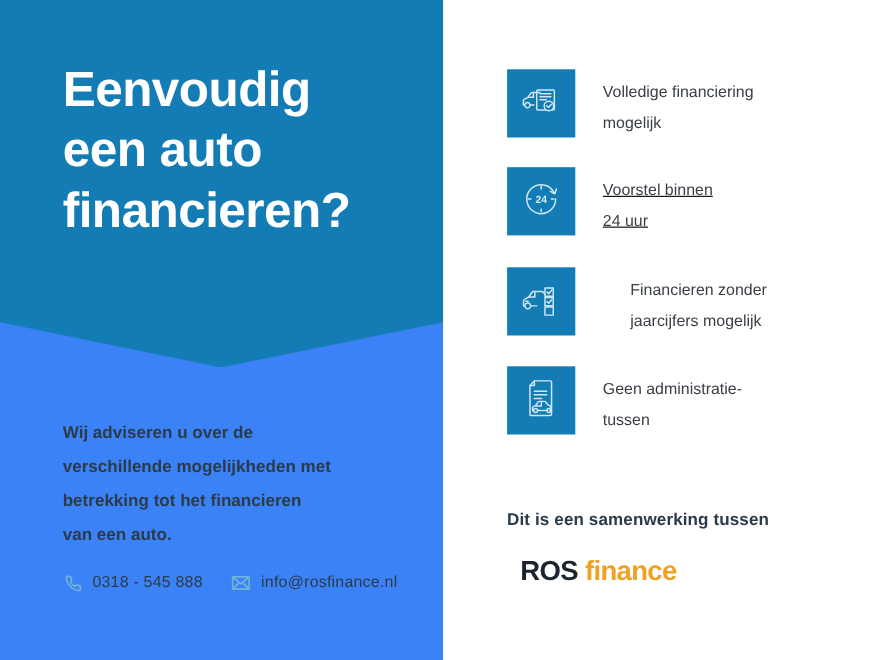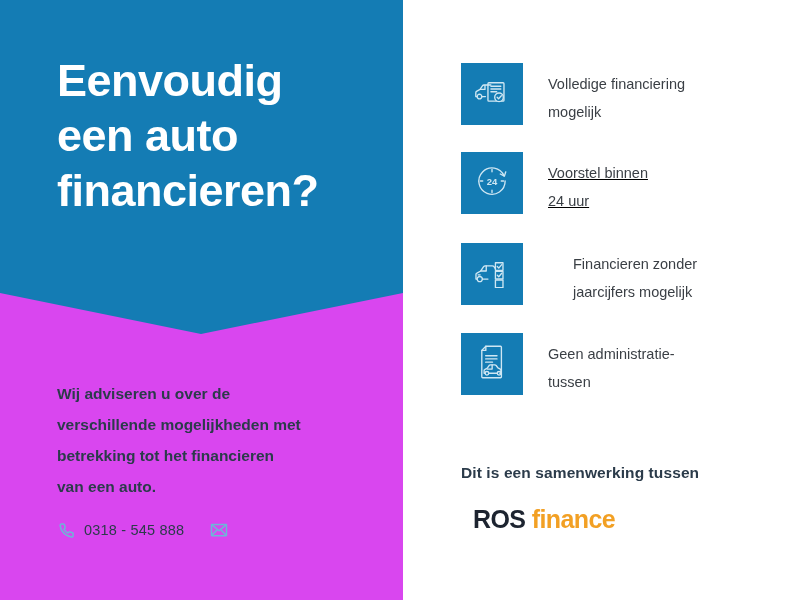--- a/index.html
+++ b/index.html
@@ -3,21 +3,21 @@
 <meta charset="utf-8">
 <style>
   html,body{margin:0;padding:0;}
   body{
     width:800px;height:600px;overflow:hidden;background:#ffffff;
     font-family:"Liberation Sans","DejaVu Sans",sans-serif;
   }
   #root{position:relative;width:800px;height:600px;background:#ffffff;}
 
   
-  .left-col{position:absolute;left:0;top:0;width:403px;height:600px;background:#d946ef;overflow:hidden;}
+  .left-col{position:absolute;left:0;top:0;width:403px;height:600px;background:#3b82f6;overflow:hidden;}
 
   .blue-panel{
     position:absolute;left:0;top:0;width:403px;height:335px;background:#147cb4;
     clip-path:polygon(0 0,403px 0,403px 293px,201px 334px,0 293px);
   }
 
   .headline{
     position:absolute;left:57px;top:54px;width:340px;
     color:#ffffff;font-size:45px;line-height:1.22;font-weight:bold;
     letter-spacing:-0.5px;
@@ -106,20 +106,21 @@
       </div>
 
       <div class="contact-item">
         <span class="ic">
           <svg viewBox="0 0 24 24" width="18" height="18" fill="none" stroke="#6fb5d8" stroke-width="2" stroke-linecap="round" stroke-linejoin="round">
             <rect x="2" y="4.5" width="20" height="15" rx="0.5"></rect>
             <path d="M2.6 5.2 12 13l9.4-7.8"></path>
             <path d="M2.6 18.8 9 12.4M21.4 18.8 15 12.4"></path>
           </svg>
         </span>
+        <span class="txt">info@rosfinance.nl</span>
       </div>
 
     </div>
   </div>
 
   <div class="right-col">
 
     <div class="feature f1">
       <div class="box">
         <span>

